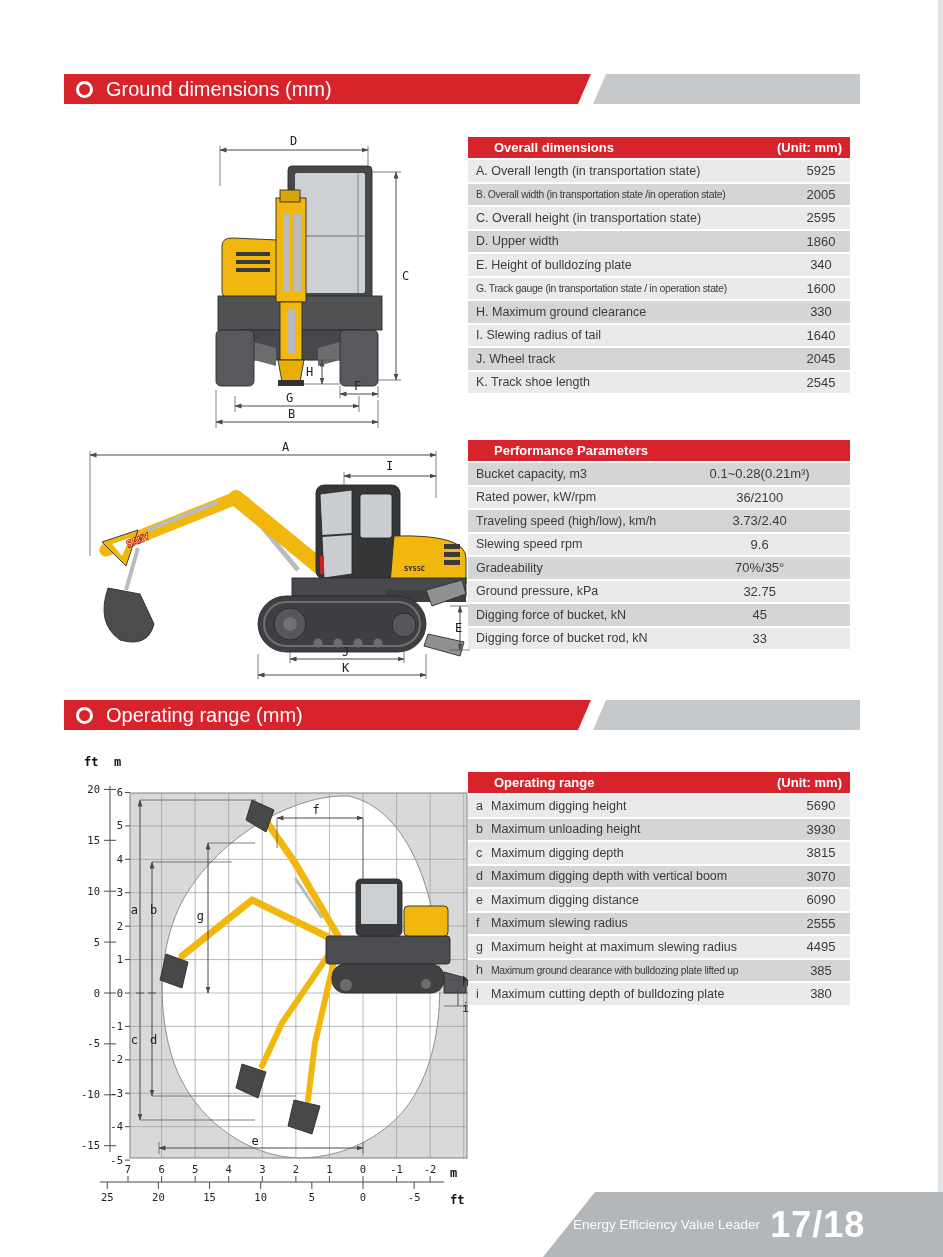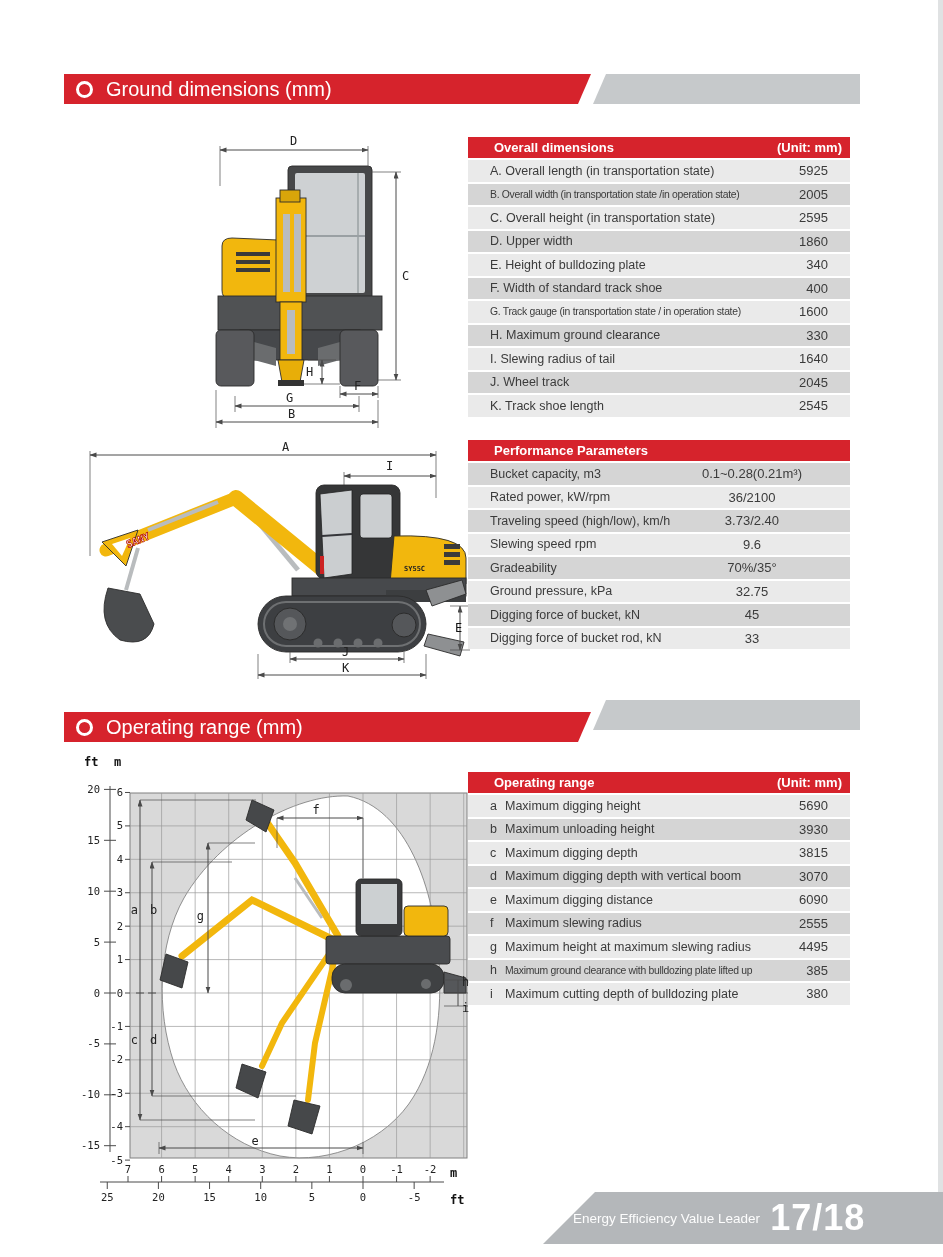--- a/index.html
+++ b/index.html
@@ -13,31 +13,31 @@
           clip-path:polygon(0 0,100% 0,calc(100% - 13px) 100%,0 100%);}
   .banner .ring{width:11px;height:11px;border:3px solid #fff;border-radius:50%;margin:0 13px 0 12px;}
   .band{position:absolute;left:593px;width:267px;height:30px;background:#c6c9cb;
         clip-path:polygon(13px 0,100% 0,100% 100%,0 100%);}
 
   
   .table{position:absolute;left:468px;width:382px;}
   .thead{height:21px;background:#d6232c;color:#fff;font-weight:bold;font-size:13px;
          display:flex;justify-content:space-between;align-items:center;padding:0 8px 0 26px;}
   .trow{height:21.5px;margin-top:2px;display:flex;align-items:center;
-        font-size:12.5px;padding:0 22px;white-space:nowrap;}
+        font-size:12.5px;padding:0 8px;white-space:nowrap;}
   .trow.light{background:#eaeaea;}
   .trow.dark{background:#d5d5d5;}
   .tkey{width:15px;flex:none;}
   .tlbl{flex:1;overflow:hidden;}
   .tlbl.sm{font-size:10.4px;letter-spacing:-0.3px;}
-  .tval{text-align:right;min-width:42px;font-size:13px;}
+  .tval{text-align:center;min-width:42px;font-size:13px;}
   .perf .tval{width:45%;text-align:center;}
 
   
-  .footer{position:absolute;left:543px;top:1192px;width:400px;height:52px;background:#b4b7ba;
+  .footer{position:absolute;left:543px;top:1192px;width:400px;height:65px;background:#b4b7ba;
           clip-path:polygon(52px 0,100% 0,100% 100%,0 100%);
           display:flex;align-items:center;color:#fff;}
   .tagline{font-size:13.5px;margin-left:30px;color:#fdfdfd;}
   .pageno{font-size:36px;font-weight:bold;margin-left:10px;letter-spacing:1px;}
 
   .edge-strip{position:absolute;right:0;top:0;width:5px;height:1192px;background:#e0e2e3;}
 
   
   svg text{font-family:"DejaVu Sans Mono",monospace;}
   .grid{stroke:#9b9b9b;stroke-width:0.7;}
@@ -133,24 +133,20 @@
         <span class="tlbl">C. Overall height (in transportation state)</span>
         <span class="tval">2595</span>
       </div>
       <div class="trow dark">
         <span class="tlbl">D. Upper width</span>
         <span class="tval">1860</span>
       </div>
       <div class="trow light">
         <span class="tlbl">E. Height of bulldozing plate</span>
         <span class="tval">340</span>
-      </div>
-      <div class="trow dark">
-        <span class="tlbl">F. Width of standard track shoe</span>
-        <span class="tval">400</span>
       </div>
       <div class="trow light">
         <span class="tlbl sm">G. Track gauge (in transportation state / in operation state)</span>
         <span class="tval">1600</span>
       </div>
       <div class="trow dark">
         <span class="tlbl">H. Maximum ground clearance</span>
         <span class="tval">330</span>
       </div>
       <div class="trow light">
@@ -266,21 +262,21 @@
         <span class="tlbl">Digging force of bucket, kN</span>
         <span class="tval">45</span>
       </div>
       <div class="trow light">
         <span class="tlbl">Digging force of bucket rod, kN</span>
         <span class="tval">33</span>
       </div>
     </div>
 </div>
 
-<div class="banner" style="top:700px;margin-top:12px;">
+<div class="banner" style="top:700px;">
   <span class="ring"></span>
   <span>Operating range (mm)</span>
 </div>
 <div class="band" style="top:700px;"></div>
 
 <svg class="abs" style="left:70px;top:748px;" width="405" height="462" viewBox="0 0 405 462">
   <defs>
     <marker id="arC" markerWidth="7" markerHeight="6" refX="6.5" refY="2.5" orient="auto-start-reverse">
       <path d="M0,0 L7,2.5 L0,5 Z" fill="#4a4a4a"></path>
     </marker>

